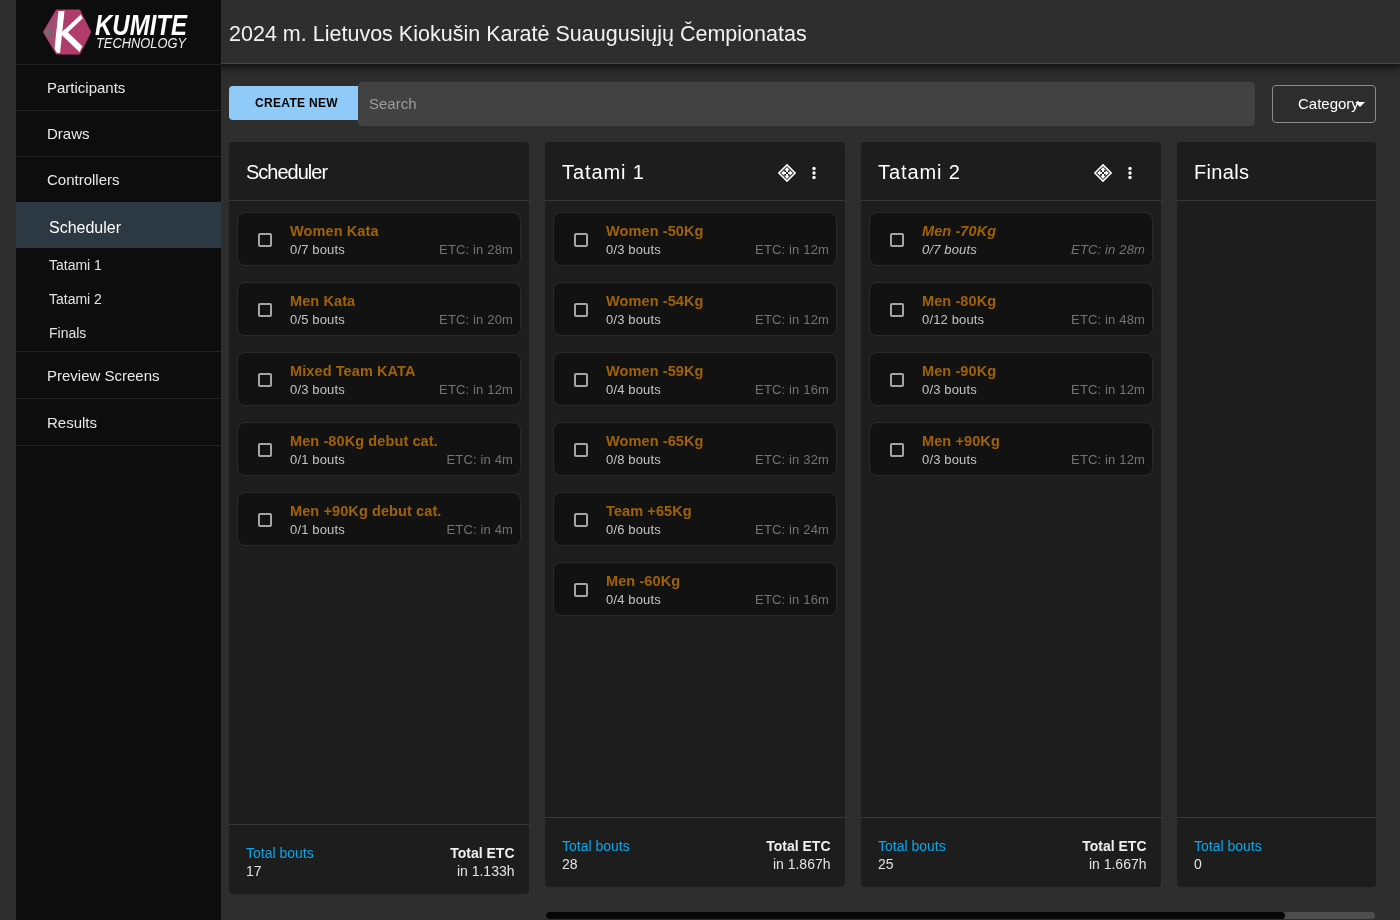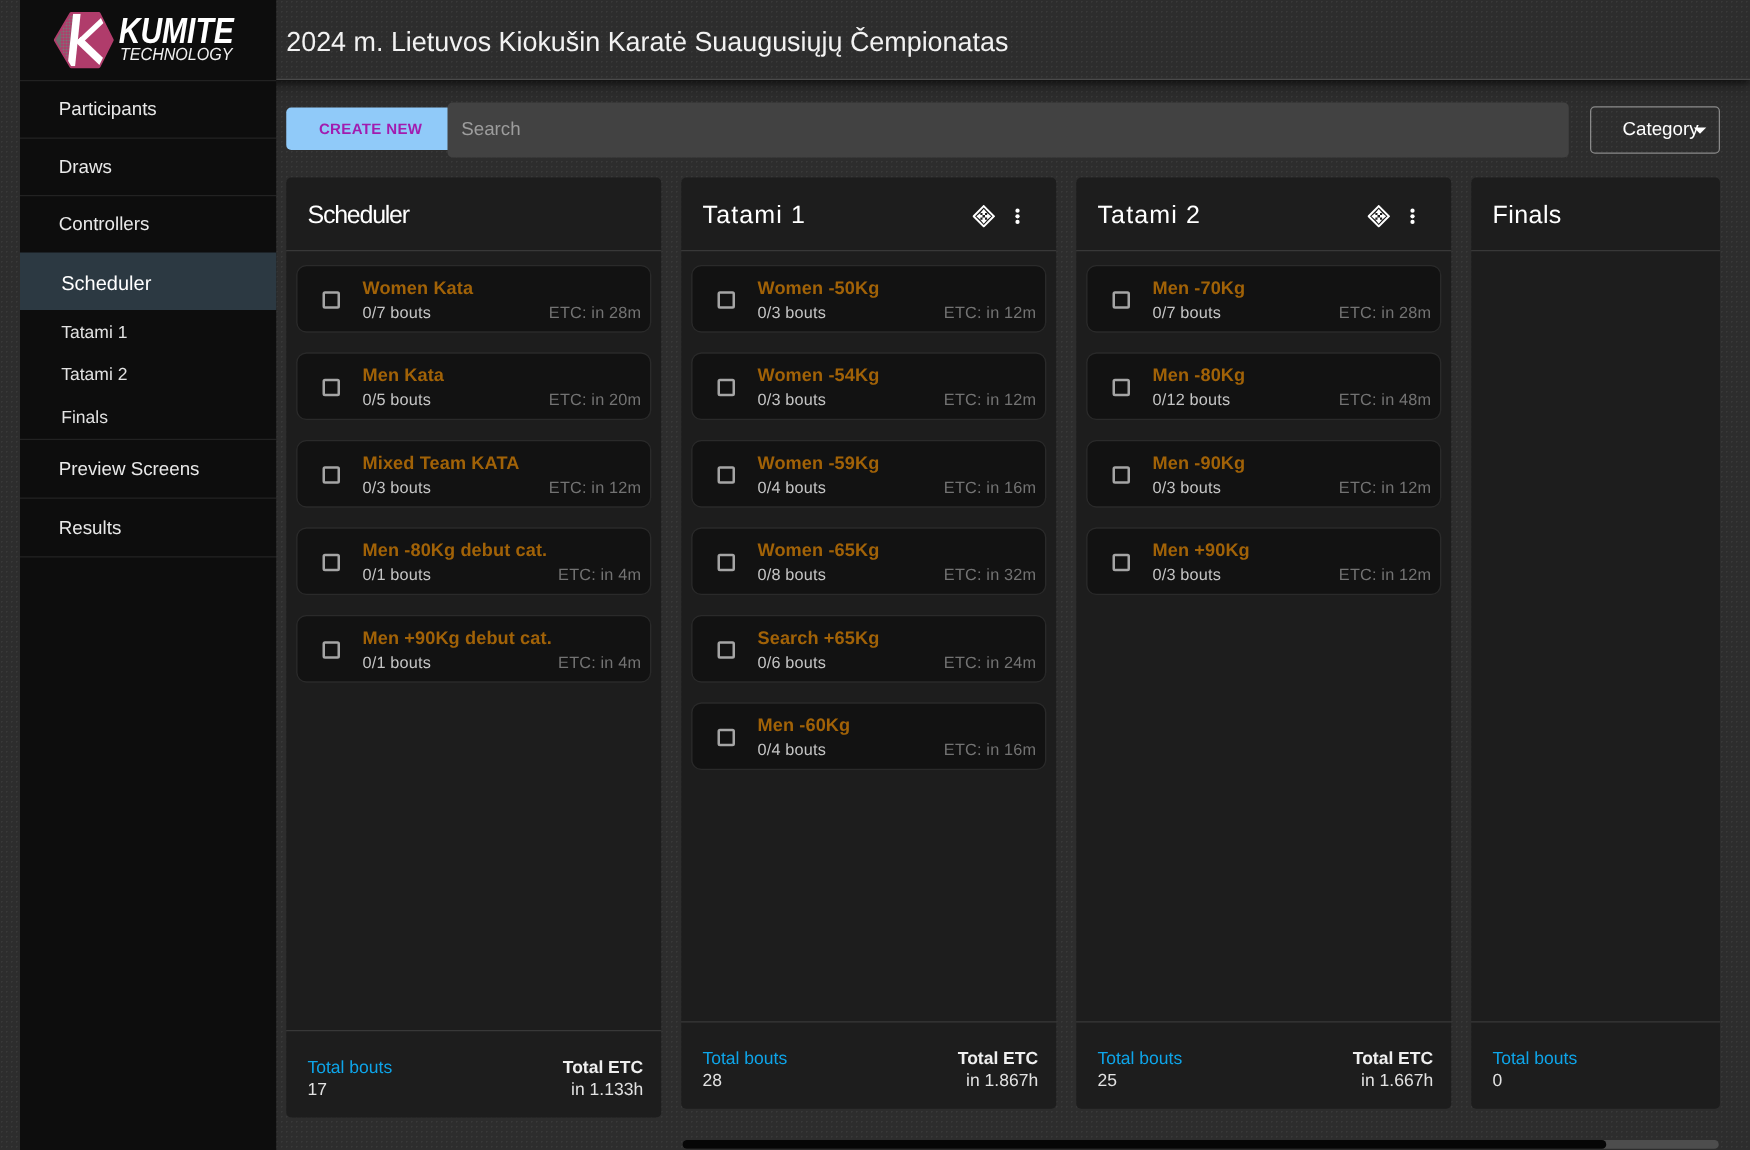--- a/index.html
+++ b/index.html
@@ -41,21 +41,21 @@
   }
   .nav-sub {
     height:34px; line-height:34px; padding-left:33px;
     font-size:14px; color:#e2e2e2;
   }
   .nav-end { border-top:1px solid rgba(255,255,255,0.09); height:0; }
   
   .btn-create {
     position:absolute; left:229px; top:86px; width:135px; height:34px;
     background:#90caf9; border-radius:4px;
-    font-size:12px; font-weight:700; letter-spacing:0.3px; color:#a21caf;
+    font-size:12px; font-weight:700; letter-spacing:0.3px; color:#000000;
     text-align:center; line-height:34px;
   }
   .search {
     position:absolute; left:358px; top:82px; width:897px; height:44px;
     background:#424242; border-radius:4px;
     font-size:15px; color:#9d9d9d; line-height:44px; padding-left:11px;
   }
   .category {
     position:absolute; left:1272px; top:85px; width:104px; height:38px;
     border:1px solid #8a8a8a; border-radius:4px;
@@ -237,21 +237,21 @@
       <div class="e">ETC: in 16m</div>
   </div>
   <div class="card" style="top:280px;">
     <span class="cb"></span>
       <div class="t">Women -65Kg</div>
       <div class="s">0/8 bouts</div>
       <div class="e">ETC: in 32m</div>
   </div>
   <div class="card" style="top:350px;">
     <span class="cb"></span>
-      <div class="t">Search +65Kg</div>
+      <div class="t">Team +65Kg</div>
       <div class="s">0/6 bouts</div>
       <div class="e">ETC: in 24m</div>
   </div>
   <div class="card" style="top:420px;">
     <span class="cb"></span>
       <div class="t">Men -60Kg</div>
       <div class="s">0/4 bouts</div>
       <div class="e">ETC: in 16m</div>
   </div>
   <div class="col-foot">
@@ -271,21 +271,21 @@
       <path d="M9 14.9 L6.3 11.7 L8 11.7 L8 10 L10 10 L10 11.7 L11.7 11.7 Z" fill="#fff"></path>
       <path d="M3.1 9 L6.3 6.3 L6.3 8 L8 8 L8 10 L6.3 10 L6.3 11.7 Z" fill="#fff"></path>
       <path d="M14.9 9 L11.7 11.7 L11.7 10 L10 10 L10 8 L11.7 8 L11.7 6.3 Z" fill="#fff"></path>
     </svg>
     <svg class="icon dt" style="right:22px;" width="18" height="18" viewBox="0 0 18 18" fill="#fff">
       <circle cx="9" cy="4.5" r="1.7"></circle>
         <circle cx="9" cy="9" r="1.7"></circle>
         <circle cx="9" cy="13.5" r="1.7"></circle>
     </svg>
   </div>
-  <div class="card" style="top:70px;">
+  <div class="card" style="top:70px;font-style:italic;">
     <span class="cb"></span>
       <div class="t">Men -70Kg</div>
       <div class="s">0/7 bouts</div>
       <div class="e">ETC: in 28m</div>
   </div>
   <div class="card" style="top:140px;">
     <span class="cb"></span>
       <div class="t">Men -80Kg</div>
       <div class="s">0/12 bouts</div>
       <div class="e">ETC: in 48m</div>

